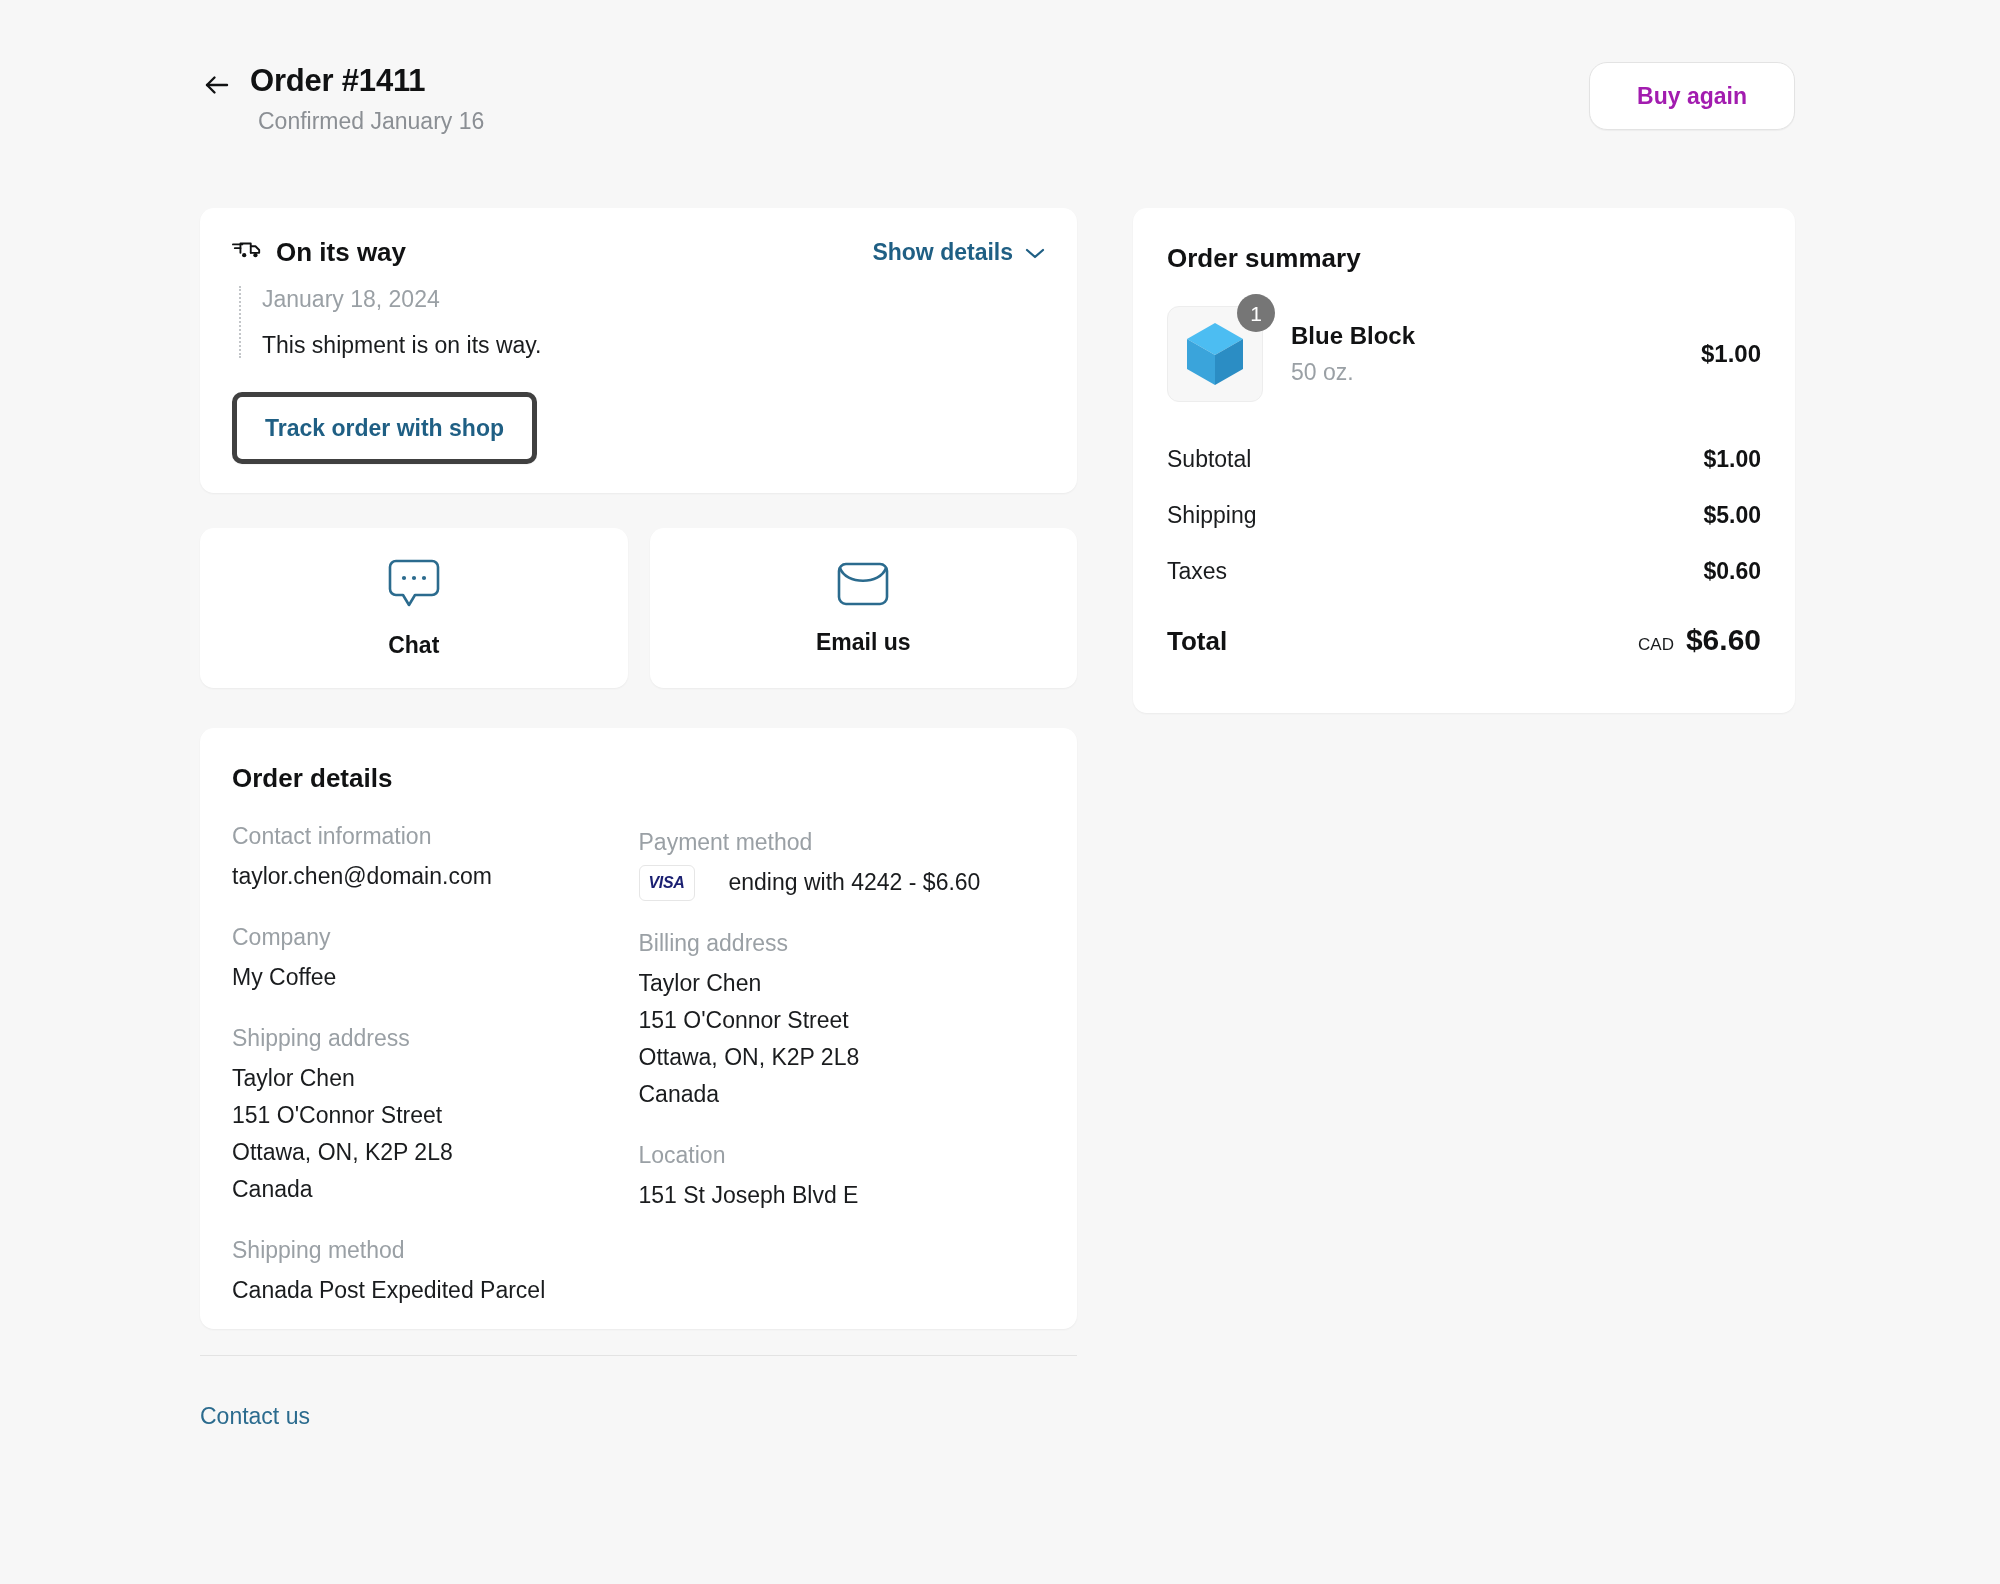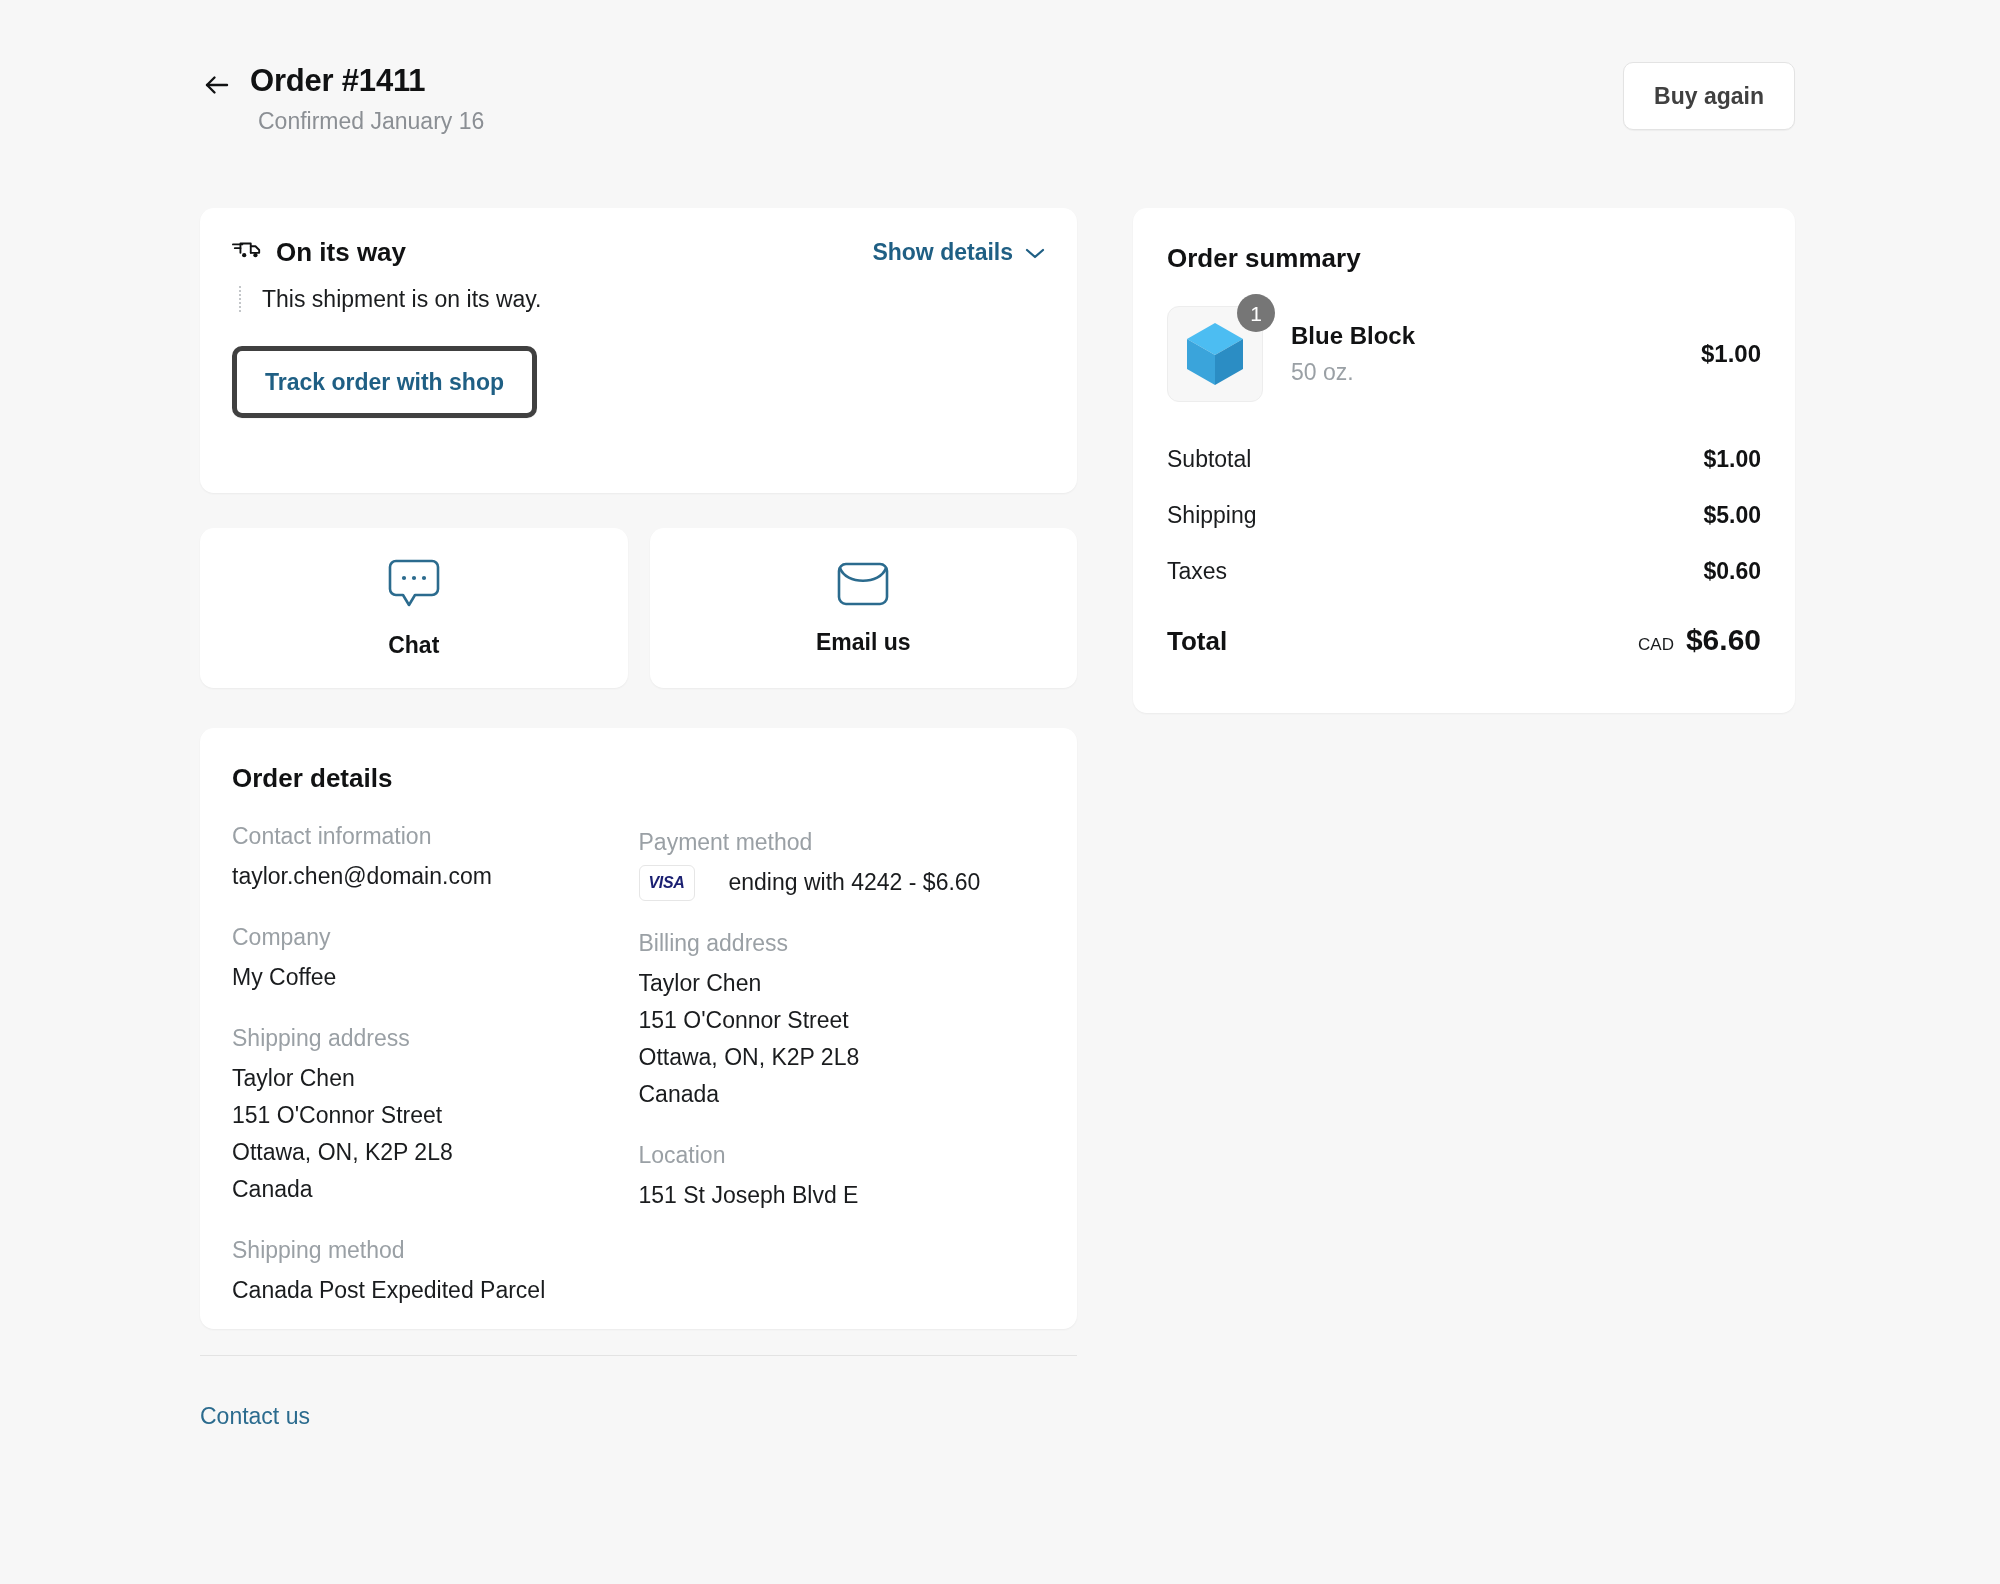--- a/index.html
+++ b/index.html
@@ -55,25 +55,25 @@
     font-size: 23px;
     color: #8b8f94;
     line-height: 30px;
     margin-top: 6px;
     margin-left: 8px;
   }
 
   .buy-again {
     background: #ffffff;
     border: 1px solid #e3e3e3;
-    border-radius: 10px;
-    padding: 20px 30px;
-    font-size: 23px;
-    font-weight: 700;
-    color: #404040;
+    border-radius: 18px;
+    padding: 20px 47px;
+    font-size: 23px;
+    font-weight: 700;
+    color: #a21caf;
     cursor: pointer;
     box-shadow: 0 1px 1px rgba(0,0,0,0.04);
     line-height: 26px;
   }
 
   
   .card {
     background: #ffffff;
     border-radius: 14px;
     box-shadow: 0 1px 2px rgba(0,0,0,0.05);
@@ -421,20 +421,21 @@
         <span>Show details</span>
         <span>
           <svg width="20" height="13" viewBox="0 0 20 13" fill="none" stroke="#1f5f84" stroke-width="2.2" stroke-linecap="round" stroke-linejoin="round">
             <polyline points="2,3 10,10 18,3"></polyline>
           </svg>
         </span>
       </div>
     </div>
 
     <div class="timeline">
+      <div class="timeline-date">January 18, 2024</div>
       <div class="timeline-text">This shipment is on its way.</div>
     </div>
 
     <div class="track-btn">Track order with shop</div>
   </div>
 
   <div class="contact-row">
 
 
     <div class="contact-btn">

